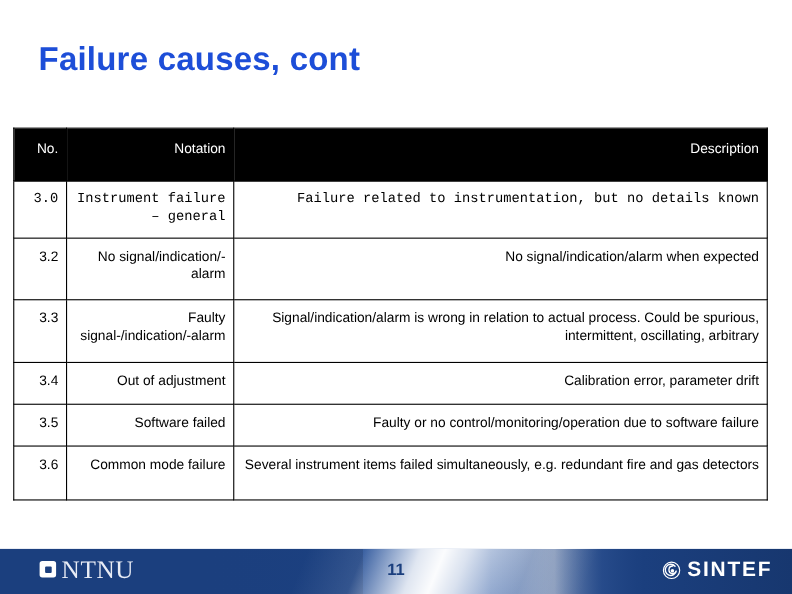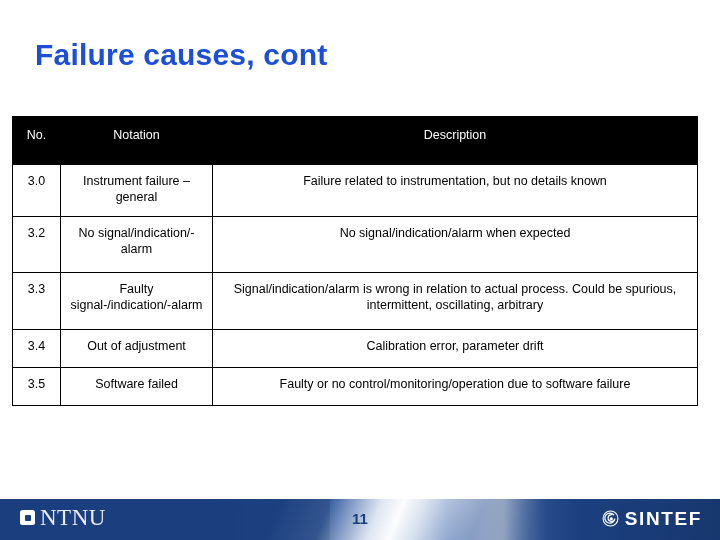--- a/index.html
+++ b/index.html
@@ -38,42 +38,42 @@
     font-size: 12.5px;
     color: #000000;
     background: #ffffff;
   }
   #failure-table td,
   #failure-table th {
     border: 1.5px solid #000000;
     vertical-align: top;
     padding: 8px 7px 7px 7px;
     font-weight: normal;
-    text-align: center;
+    text-align: right;
     line-height: 1.28;
   }
   #failure-table thead th {
     background: #000000;
     color: #ffffff;
     border-color: #000000;
     height: 30px;
     vertical-align: top;
     padding-top: 10px;
     font-size: 12.5px;
   }
   .col-no    { width: 48px; }
   .col-note  { width: 152px; }
   .col-desc  { width: 485px; }
 
   th.col-desc { padding-left: 36px; }
 
   .cell-center { text-align: center; }
 
   
-  .r30 td { height: 36px; }
+  .r30 td { height: 36px; font-family: Liberation Mono, monospace; }
   .r31 td { height: 35px; }
   .r32 td { height: 40px; }
   .r33 td { height: 41px; }
   .r34 td { height: 22px; }
   .r35 td { height: 22px; }
   .r36 td { height: 33px; }
 
   
   #footer-band {
     position: absolute;
@@ -110,21 +110,21 @@
   #footer-dark-right {
     position: absolute;
     right: 0; top: 0;
     width: 300px; height: 41px;
     background: linear-gradient(to left, #17376f 0%, #1b3f7e 45%, rgba(27,63,126,0.0) 100%);
   }
 
   
   #ntnu-logo {
     position: absolute;
-    left: 20px;
+    left: 36px;
     top: 7px;
     display: flex;
     align-items: center;
     z-index: 5;
   }
   #ntnu-mark {
     width: 15px;
     height: 15px;
     border-radius: 2.5px;
     background: #ffffff;
@@ -220,20 +220,25 @@
     <tr class="r34">
       <td>3.4</td>
       <td>Out of adjustment</td>
       <td>Calibration error, parameter drift</td>
     </tr>
     <tr class="r35">
       <td>3.5</td>
       <td>Software failed</td>
       <td>Faulty or no control/monitoring/operation due to software failure</td>
     </tr>
+    <tr class="r36">
+      <td>3.6</td>
+      <td class="cell-center">Common mode failure</td>
+      <td>Several instrument items failed simultaneously, e.g. redundant fire and gas detectors</td>
+    </tr>
   </tbody>
 </table>
 
 <div id="footer-band">
   <div id="footer-dark-left"></div>
   <div id="footer-dark-right"></div>
   <div id="footer-streak"></div>
 
   <div id="ntnu-logo">
     <span id="ntnu-mark">

